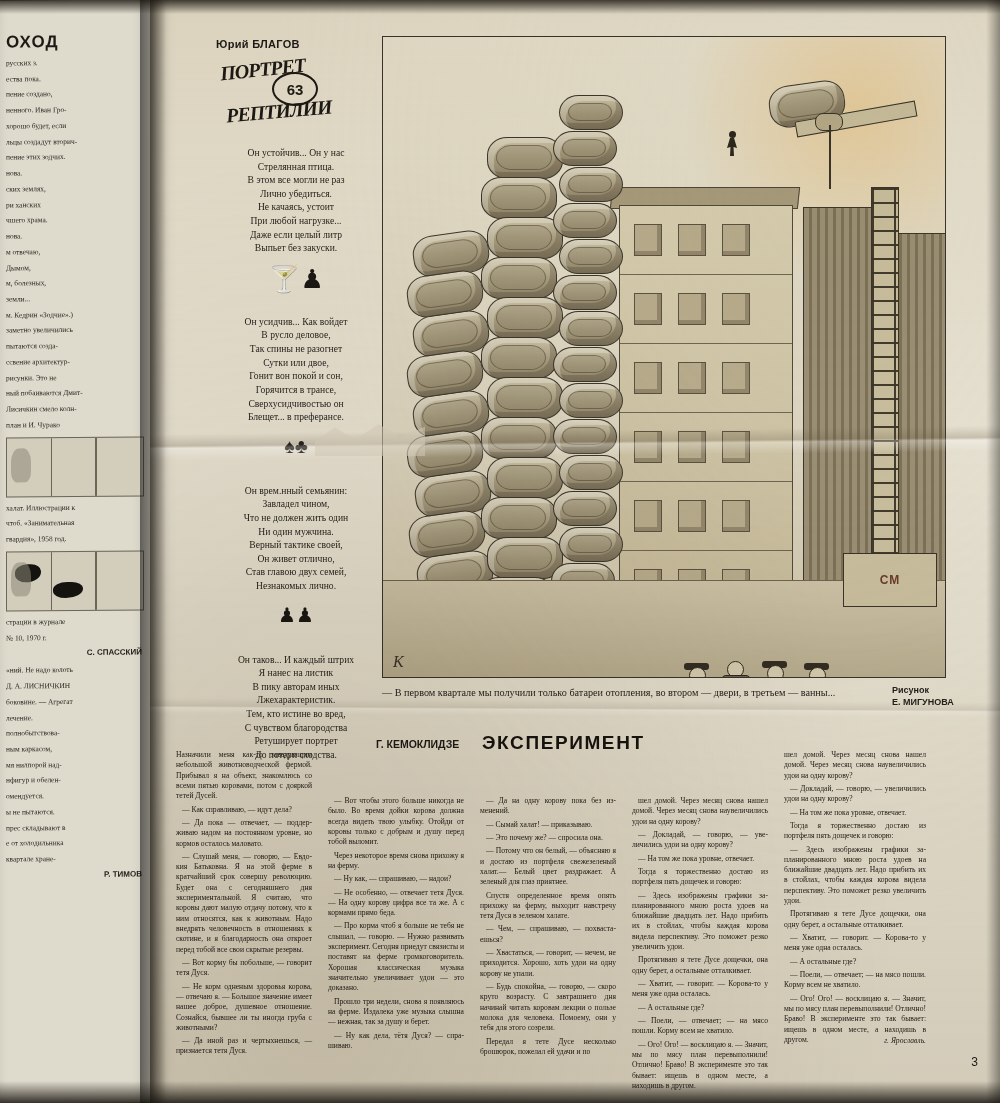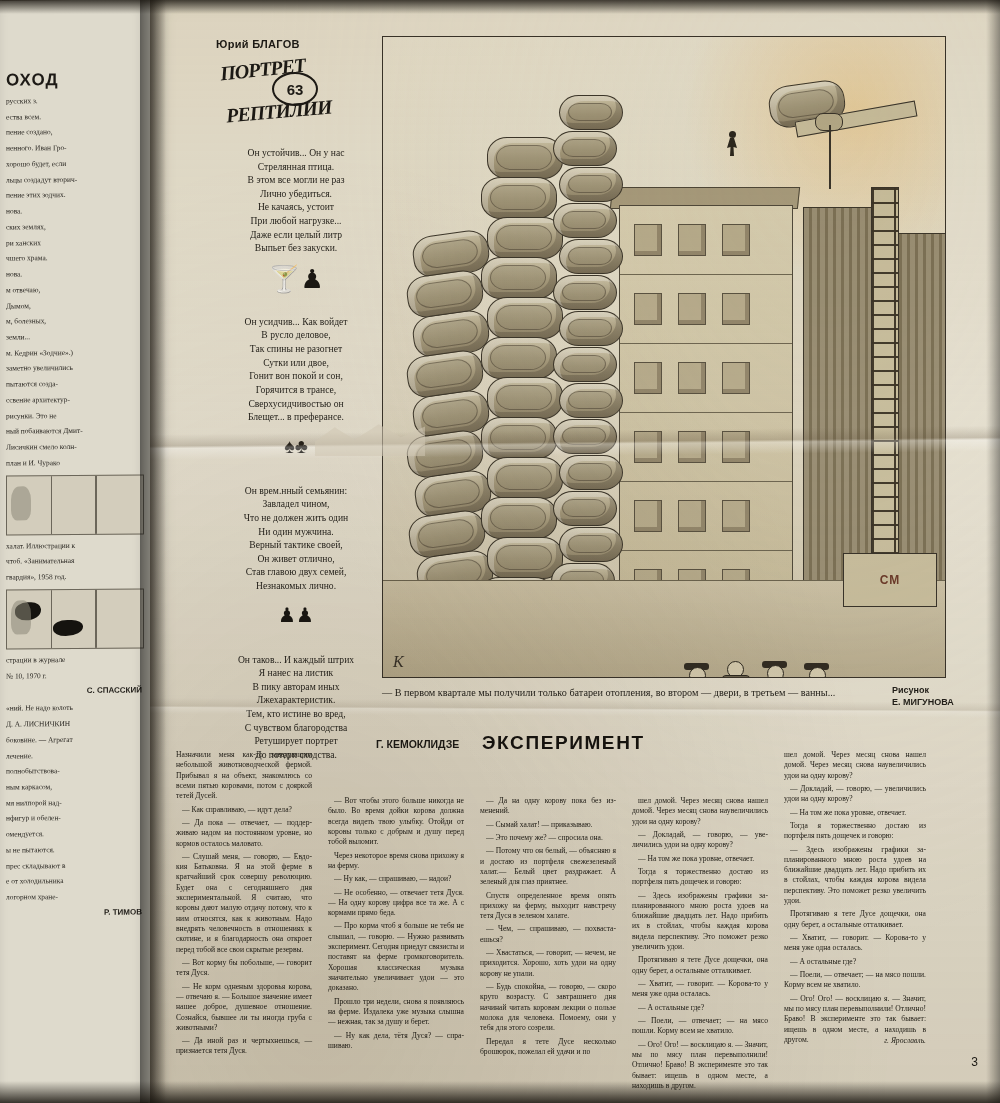--- a/index.html
+++ b/index.html
@@ -24,21 +24,21 @@
     position:absolute;left:0;top:0;width:152px;height:1103px;
     background:#dedacc;
     box-shadow: inset -6px 0 14px rgba(0,0,0,.25);
     overflow:hidden;
     transform:skewY(-0.4deg);
   }
   .left-page .lp-inner{padding:6px 4px 0 2px;}
   .lp-title{
     font-family:"Liberation Sans", sans-serif;
     font-weight:bold;font-size:17px;letter-spacing:1px;color:#1d1a16;
-    margin:64px 0 6px 4px;
+    margin:26px 0 6px 4px;
   }
   .lp-col{
     font-size:7.4px;line-height:1.45;color:#2a2722;
     text-align:justify;padding:0 4px;
   }
   .lp-col p{margin:0 0 5px 0;}
   .lp-sign{
     font-family:"Liberation Sans", sans-serif;
     font-size:8px;font-weight:bold;text-align:right;margin:4px 6px 8px 0;color:#211e19;
   }
@@ -317,21 +317,21 @@
 <div id="page">
 
   <div class="bg-table"></div>
   <div class="bg-strip"></div>
 
   <div class="left-page">
     <div class="lp-inner">
       <div class="lp-title">ОХОД</div>
       <div class="lp-col">
         <p>русских з.</p>
-        <p>ества всем.</p>
+        <p>ества пока.</p>
         <p>пение создано,</p>
         <p>ненного. Иван Гро-</p>
         <p>хорошо будет, если</p>
         <p>льцы создадут вторич-</p>
         <p>пение этих зодчих.</p>
         <p>нова.</p>
         <p>ских землях,</p>
         <p>ри ханских</p>
         <p>чшего храма.</p>
         <p>нова.</p>
@@ -377,21 +377,21 @@
         <p>боковине. — Агрегат</p>
         <p>лечение.</p>
         <p>полнобытствова-</p>
         <p>ным каркасом,</p>
         <p>мя нилпорой над-</p>
         <p>нфигур и обелен-</p>
         <p>омендуется.</p>
         <p>ы не пытаются.</p>
         <p>прес складывают в</p>
         <p>е от холодильника</p>
-        <p>логорном хране-</p>
+        <p>квартале хране-</p>
       </div>
       <div class="lp-sign">Р. ТИМОВ</div>
     </div>
   </div>
 
   <div class="page">
 
     <div class="poem-col">
       <div class="author-name">Юрий БЛАГОВ</div>
 

